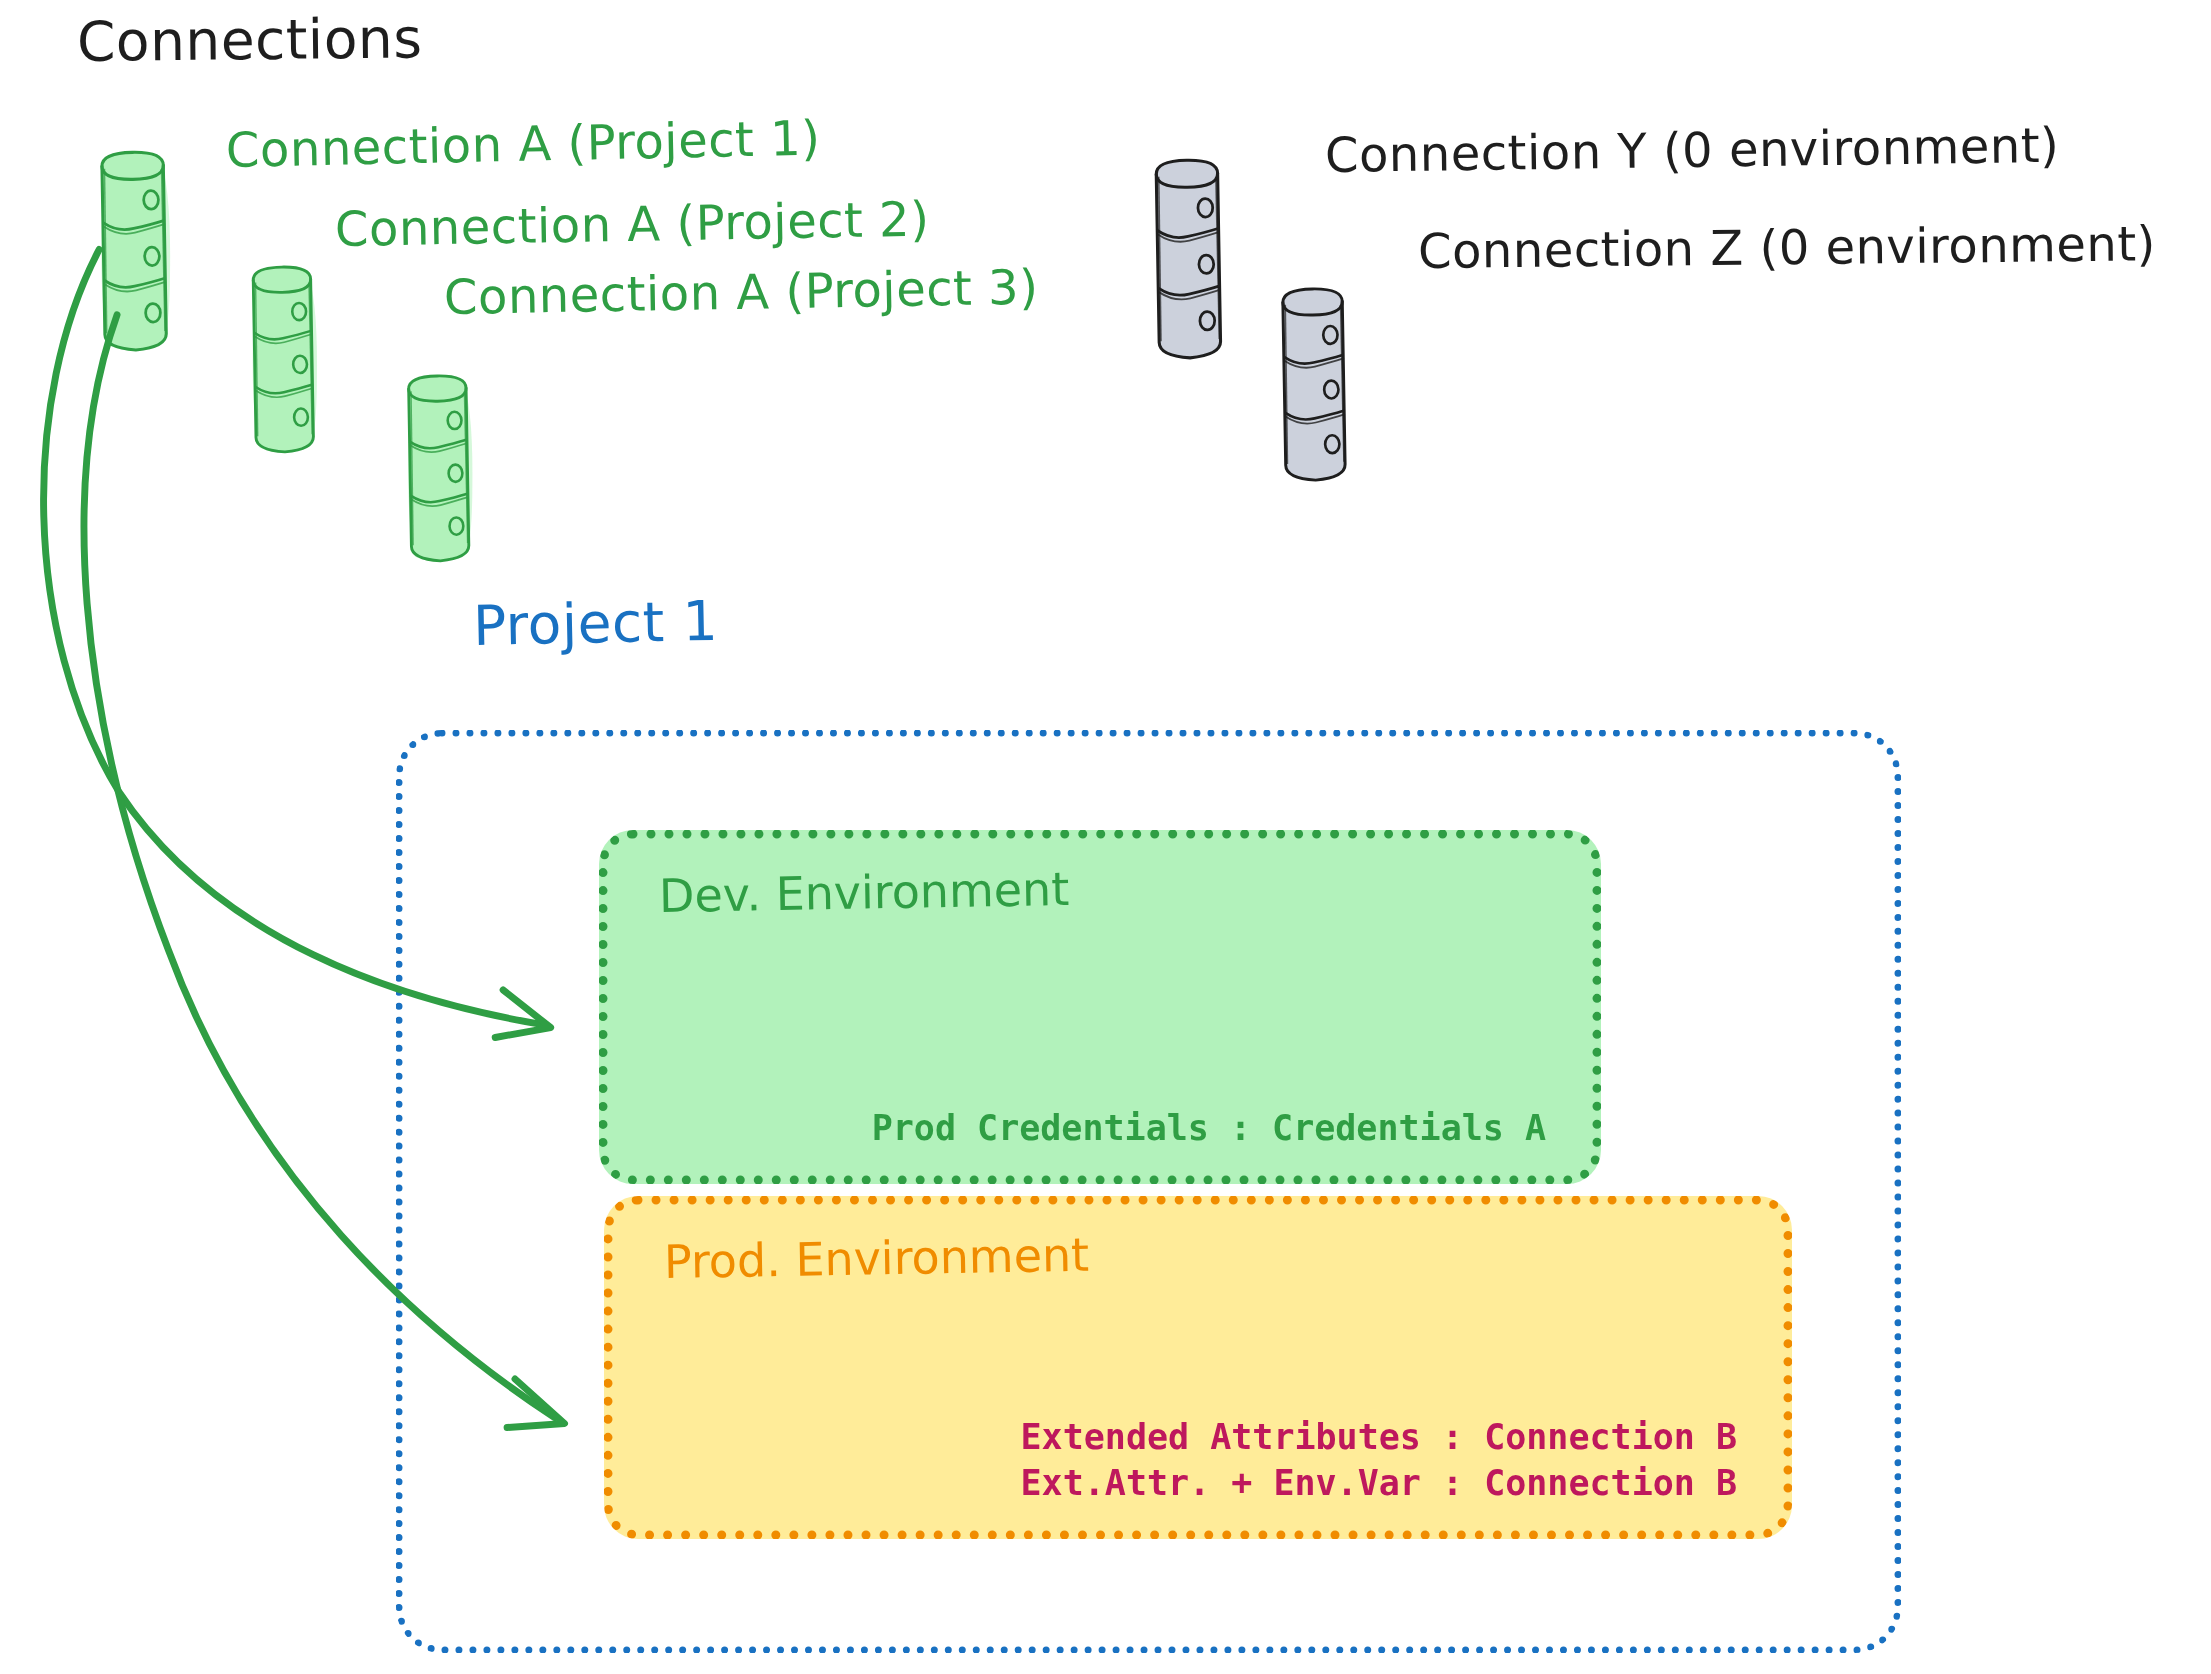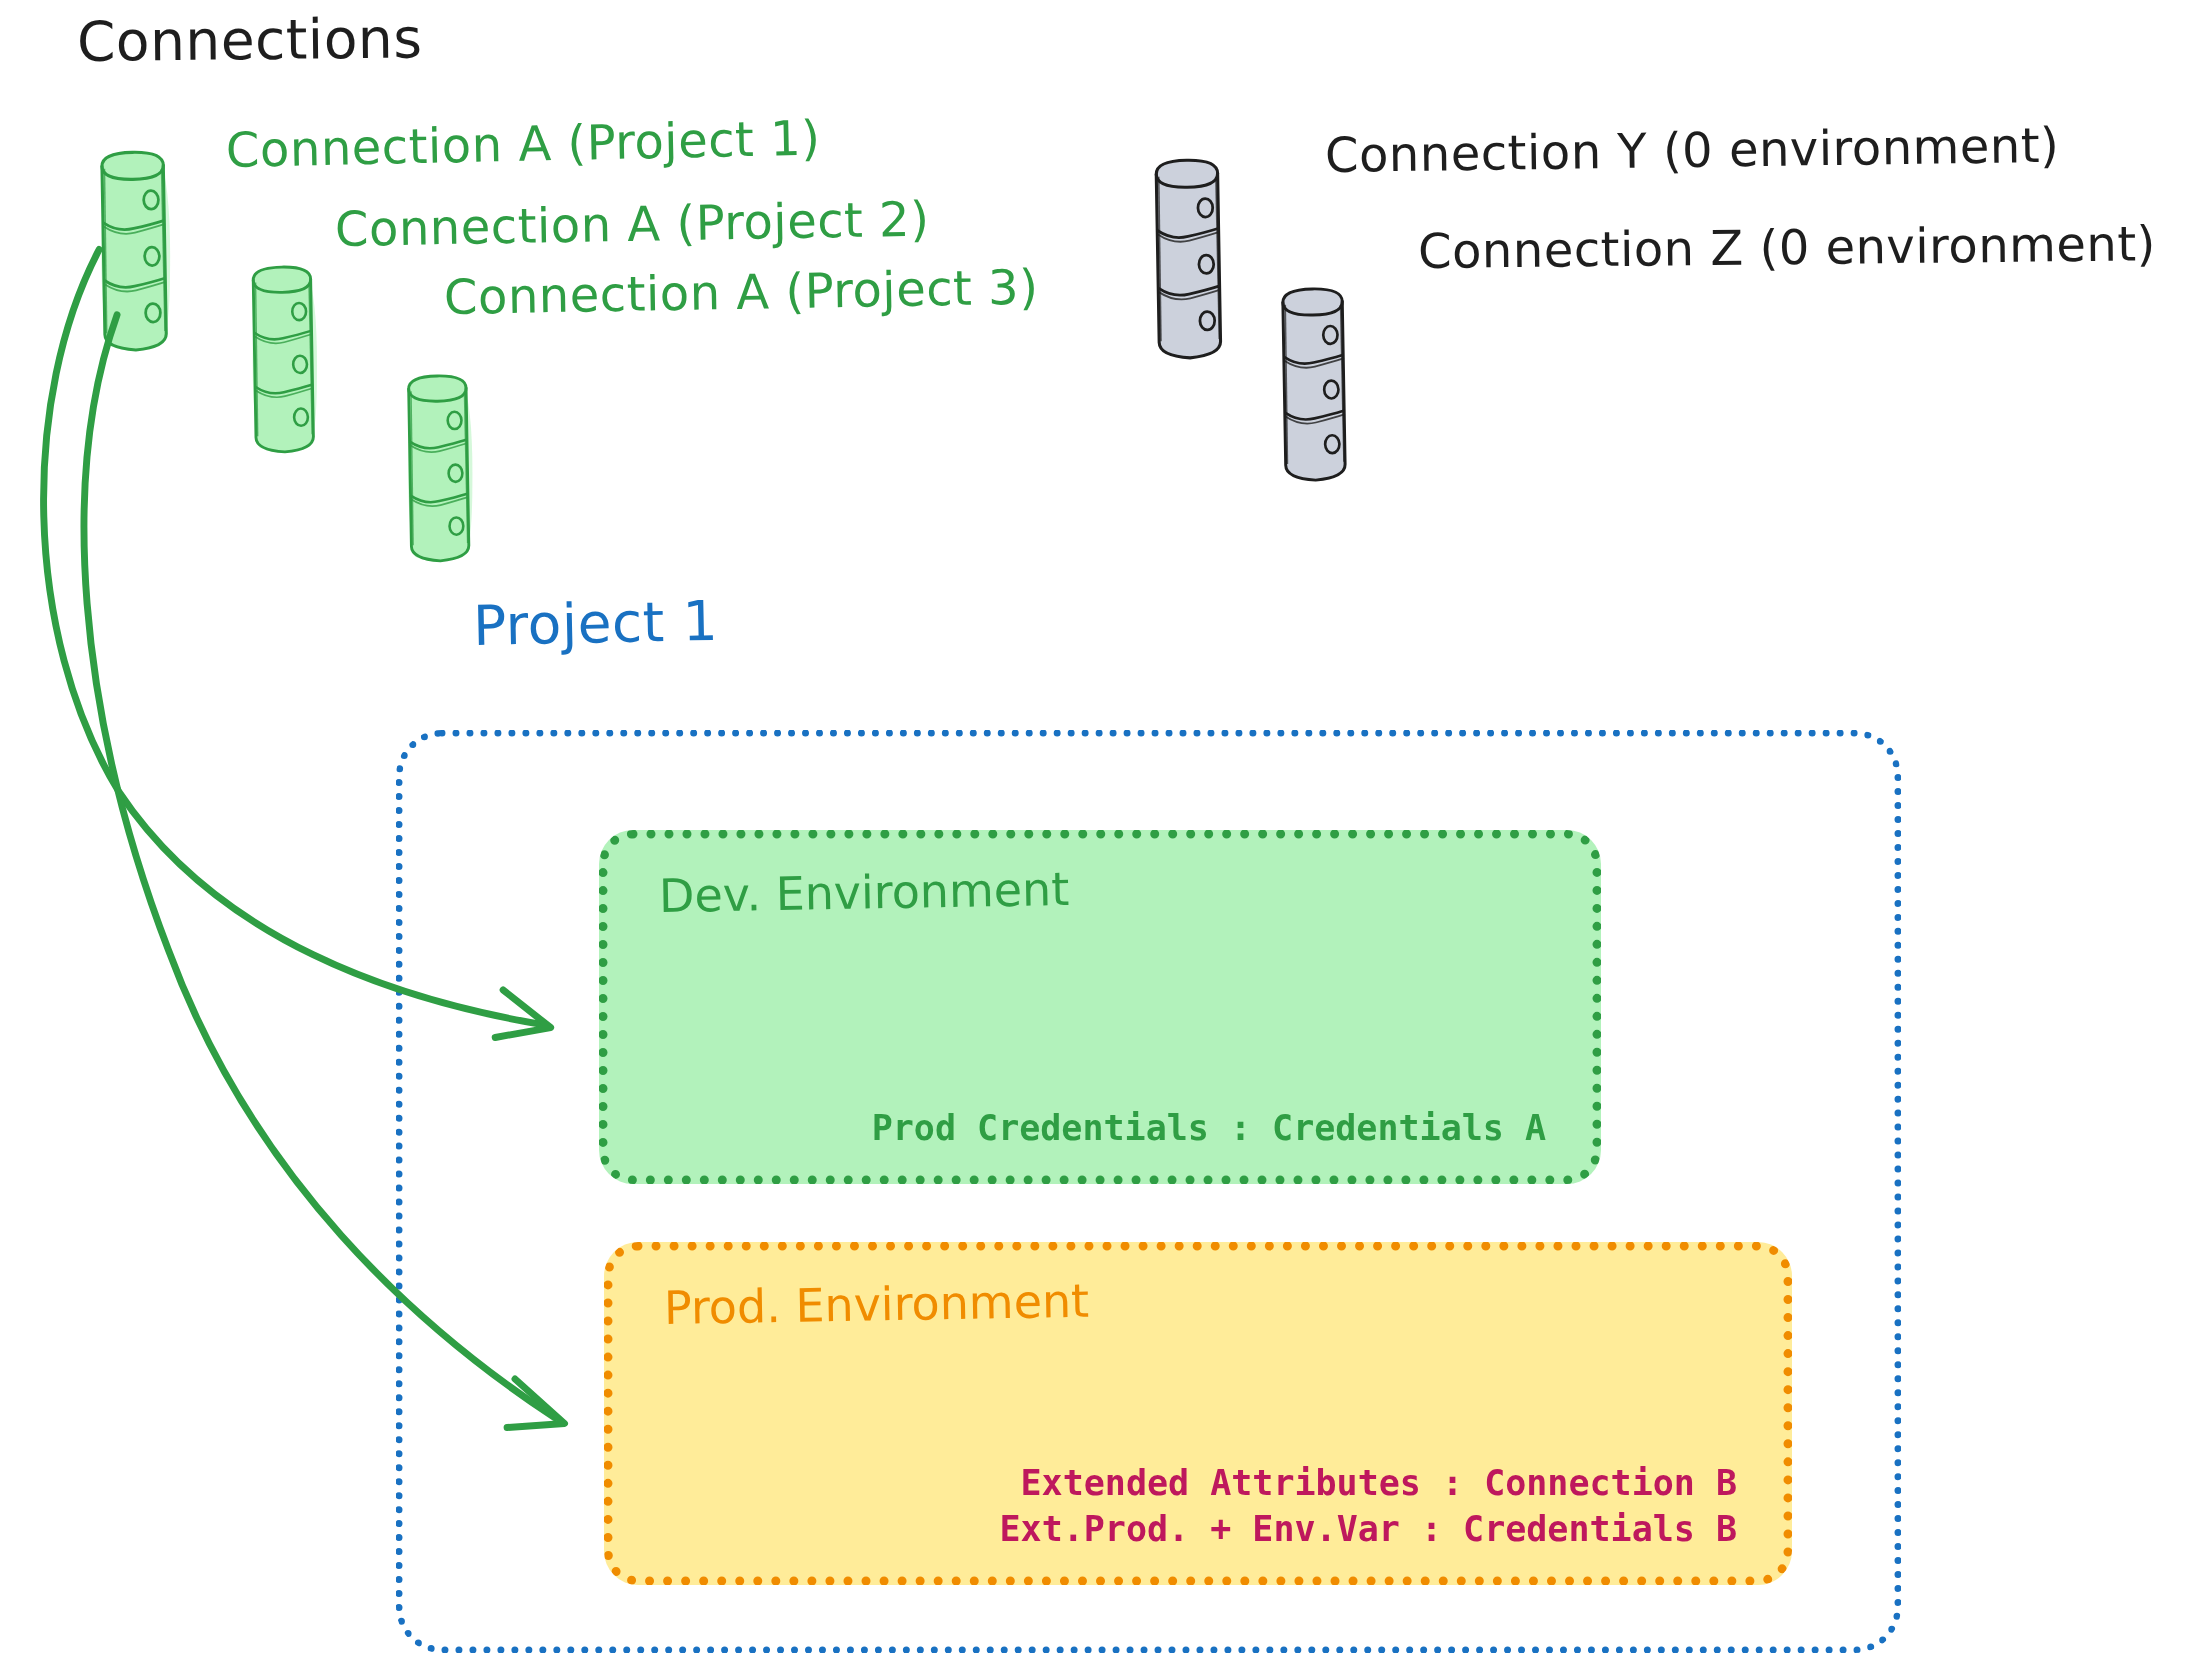--- a/index.html
+++ b/index.html
@@ -62,21 +62,21 @@
     box-sizing:border-box;
     border-radius:34px;
   }
   #dev-box{
     left:599px; top:830px;
     width:1002px; height:354px;
     background:#b2f2bb;
     border:9px dotted #2f9e44;
   }
   #prod-box{
-    left:604px; top:1242px;
+    left:604px; top:1196px;
     width:1188px; height:343px;
     background:#ffec99;
     border:9px dotted #f08c00;
     padding-left:48px;
   }
 
   .env-title{
     position:absolute;
     left:51px; top:30px;
     font-size:46px;
@@ -186,21 +186,21 @@
     <div class="env-title" id="dev-title">Dev. Environment</div>
     <div class="env-lines" id="dev-lines">
       <span class="mono">Prod Credentials : Credentials A</span>
     </div>
   </div>
 
   <div class="env-box" id="prod-box">
     <div class="env-title" id="prod-title">Prod. Environment</div>
     <div class="env-lines" id="prod-lines">
       <span class="mono">Extended Attributes : Connection B</span>
-      <span class="mono">Ext.Prod. + Env.Var : Credentials B</span>
+      <span class="mono">Ext.Attr. + Env.Var : Connection B</span>
     </div>
   </div>
 
   <svg class="layer" viewBox="0 0 2234 1691">
 
     <g>
       <path d="M100 252 C 22 400, 22 640, 120 800 C 220 950, 400 1010, 548 1035" fill="none" stroke="#2f9e44" stroke-width="7" stroke-linecap="round"></path>
       <path d="M508 1000 L 556 1038 L 500 1048" fill="none" stroke="#2f9e44" stroke-width="7" stroke-linecap="round" stroke-linejoin="round"></path>
     </g>
 

